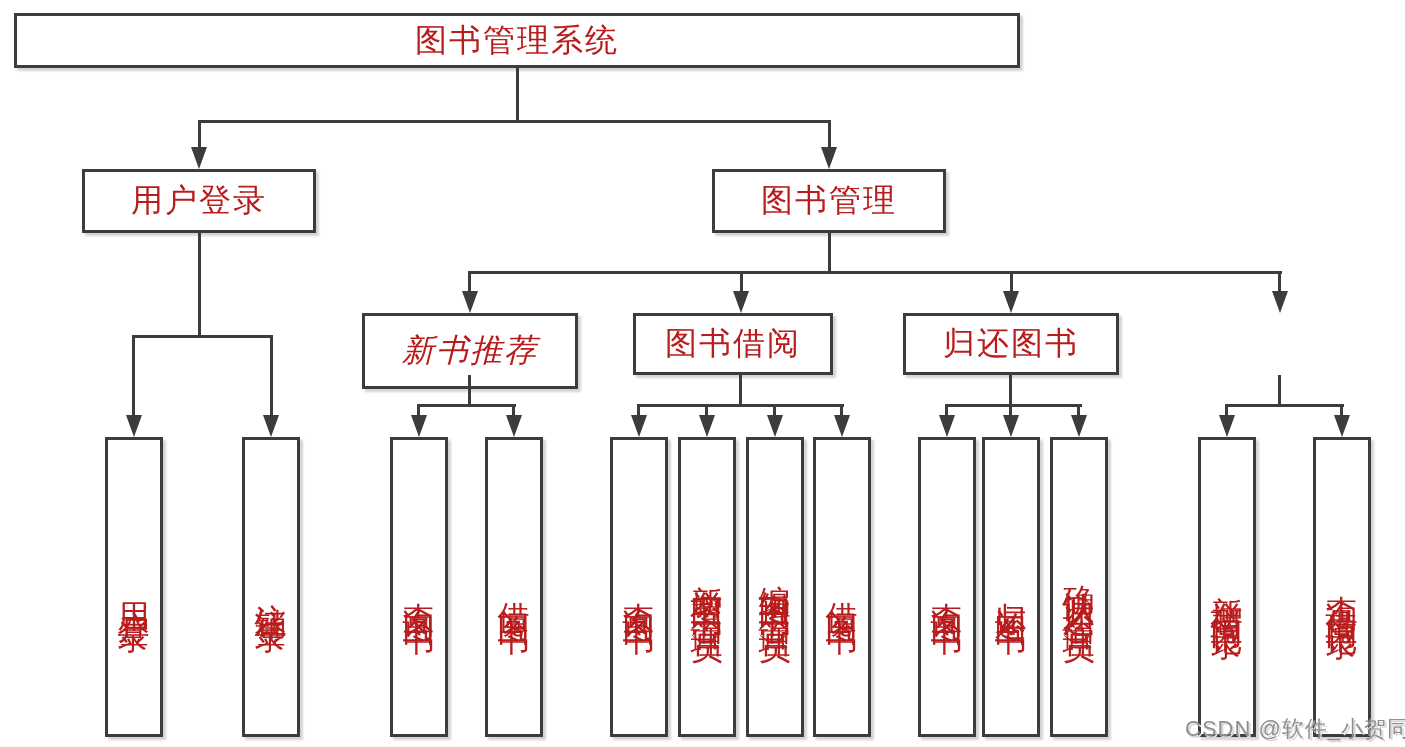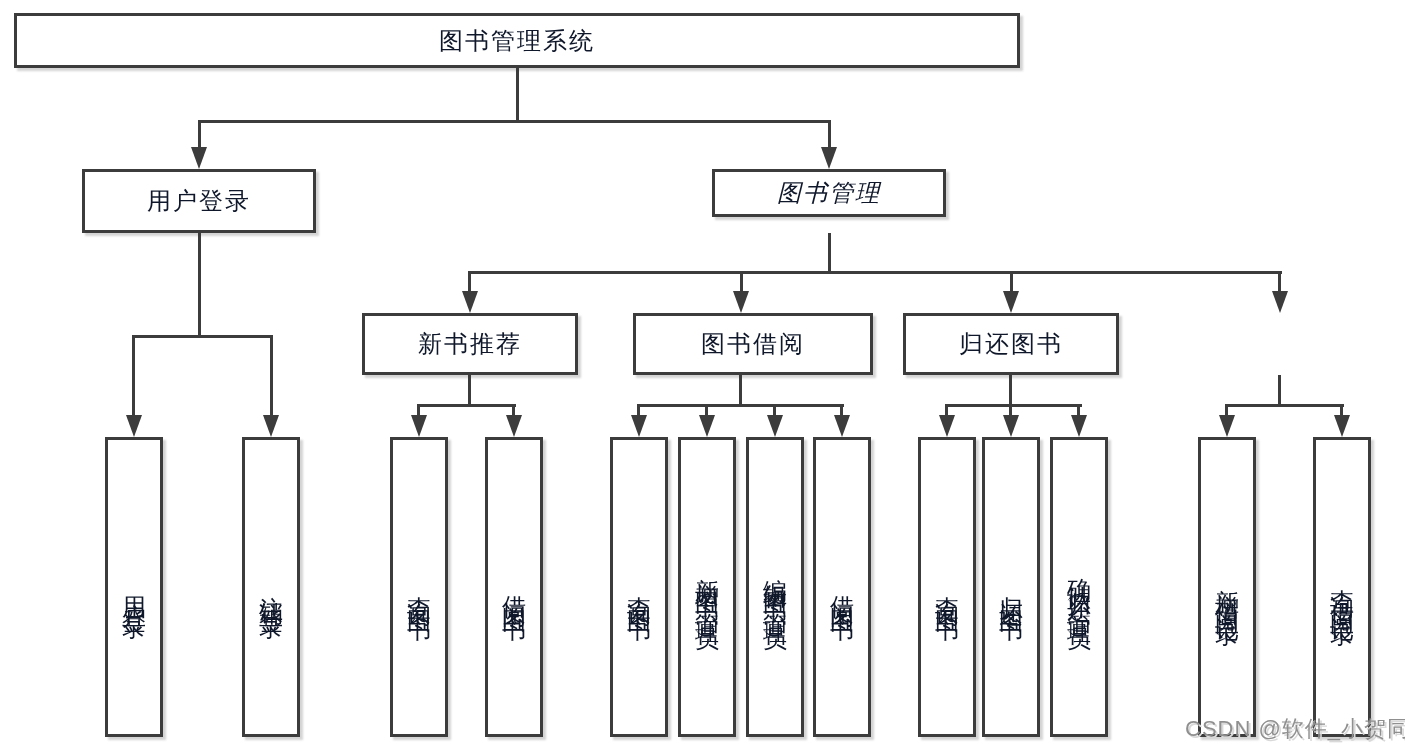--- a/index.html
+++ b/index.html
@@ -13,23 +13,23 @@
     color: #1e1e1e;
   }
   .box {
     position: absolute;
     box-sizing: border-box;
     border: 3px solid #3c3c3c;
     background: #ffffff;
     display: flex;
     align-items: center;
     justify-content: center;
-    font-size: 24px;
+    font-size: 32px;
     letter-spacing: 2px;
-    color: #0f172a;
+    color: #b91c1c;
     box-shadow: 3px 3px 2px rgba(100,100,100,0.28);
   }
   .vbox span {
     writing-mode: vertical-rl;
     text-orientation: mixed;
     letter-spacing: 7px;
     margin-bottom: -7px;
     white-space: nowrap;
   }
   .hline { position: absolute; height: 3px; background: #3c3c3c; }
@@ -64,21 +64,21 @@
   <div class="vline" style="left:516px; top:68px; height:53px;"></div>
   <div class="hline" style="left:198px; top:120px; width:633px;"></div>
   <div class="vline" style="left:198px; top:120px; height:29px;"></div>
   <div class="arrow" style="left:191px; top:147px;"></div>
   <div class="vline" style="left:828px; top:120px; height:29px;"></div>
   <div class="arrow" style="left:821px; top:147px;"></div>
 
   <div class="box" style="left:82px; top:169px; width:234px; height:64px;">
     <span>用户登录</span>
   </div>
-  <div class="box" style="left:712px; top:169px; width:234px; height:48px;font-style:italic;">
+  <div class="box" style="left:712px; top:169px; width:234px; height:64px;">
     <span>图书管理</span>
   </div>
 
   <div class="vline" style="left:198px; top:233px; height:104px;"></div>
   <div class="hline" style="left:132px; top:335px; width:141px;"></div>
   <div class="vline" style="left:132px; top:335px; height:82px;"></div>
   <div class="arrow" style="left:126px; top:415px;"></div>
   <div class="vline" style="left:270px; top:335px; height:82px;"></div>
   <div class="arrow" style="left:263px; top:415px;"></div>
 
@@ -86,24 +86,24 @@
   <div class="hline" style="left:468px; top:271px; width:814px;"></div>
   <div class="vline" style="left:468px; top:271px; height:22px;"></div>
   <div class="arrow" style="left:462px; top:291px;"></div>
   <div class="vline" style="left:740px; top:271px; height:22px;"></div>
   <div class="arrow" style="left:733px; top:291px;"></div>
   <div class="vline" style="left:1010px; top:271px; height:22px;"></div>
   <div class="arrow" style="left:1003px; top:291px;"></div>
   <div class="vline" style="left:1278px; top:271px; height:22px;"></div>
   <div class="arrow" style="left:1272px; top:291px;"></div>
 
-  <div class="box" style="left:362px; top:313px; width:216px; height:62px;">
+  <div class="box" style="left:362px; top:313px; width:216px; height:76px;font-style:italic;">
     <span>新书推荐</span>
   </div>
-  <div class="box" style="left:633px; top:313px; width:240px; height:62px;align-items:center;">
+  <div class="box" style="left:633px; top:313px; width:200px; height:62px;align-items:center;">
     <span>图书借阅</span>
   </div>
   <div class="box" style="left:903px; top:313px; width:216px; height:62px;">
     <span>归还图书</span>
   </div>
 
   <div class="vline" style="left:468px; top:375px; height:31px;"></div>
   <div class="hline" style="left:417px; top:404px; width:99px;"></div>
   <div class="vline" style="left:417px; top:404px; height:13px;"></div>
   <div class="arrow" style="left:411px; top:415px;"></div>

